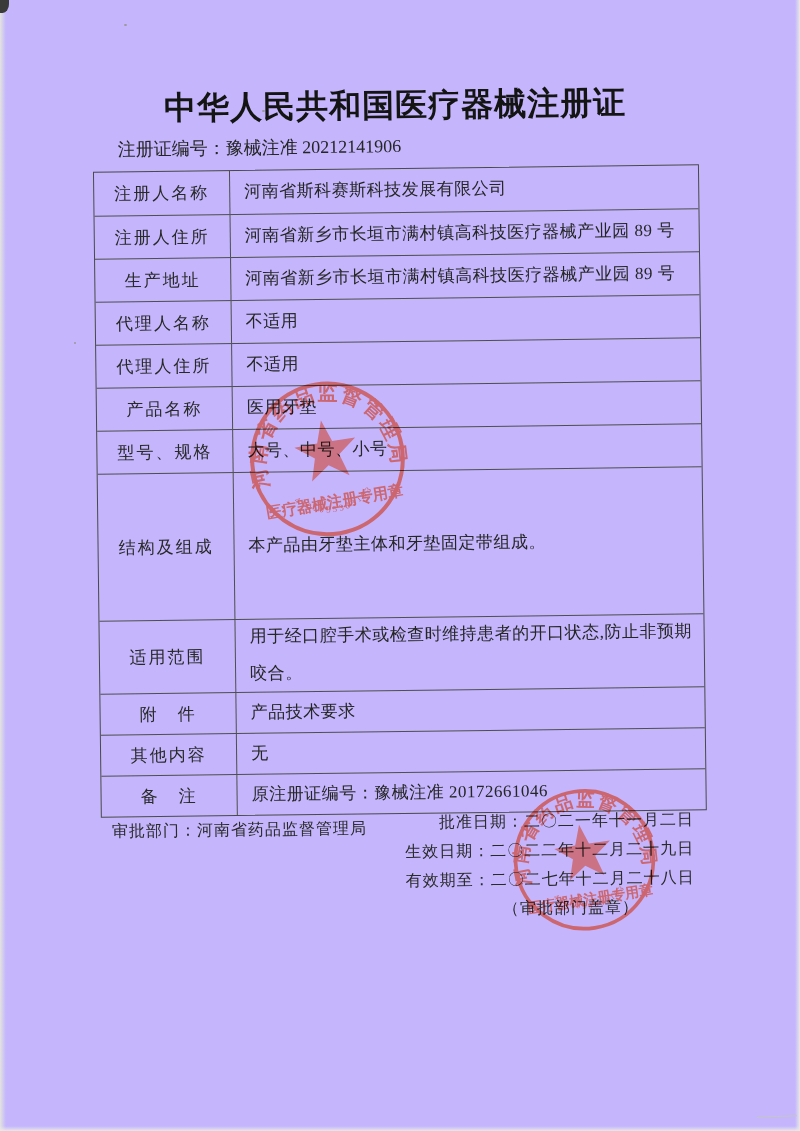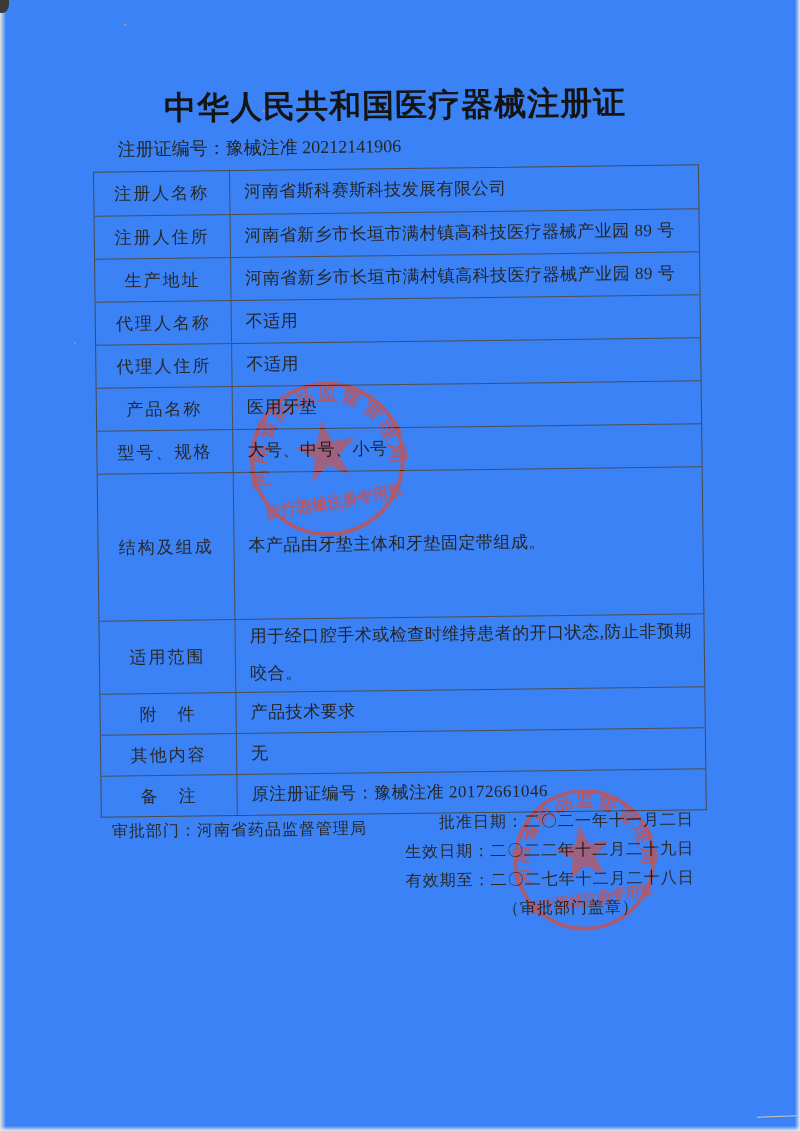--- a/index.html
+++ b/index.html
@@ -3,21 +3,21 @@
 <meta charset="utf-8">
 <style>
   html,body{margin:0;padding:0;}
   body{
     width:800px;height:1131px;position:relative;overflow:hidden;
     background:#f6f6f4;
     font-family:"Liberation Serif","DejaVu Serif",serif;
   }
   .sheet{
     position:absolute;inset:0;
-    background:#3b82f6;
+    background:#c4b5fd;
   }
   
   .edge-left{position:absolute;left:0;top:0;width:6px;height:100%;
     background:linear-gradient(to right,#e3e3e0,rgba(253,253,252,0));}
   .edge-right{position:absolute;right:0;top:0;width:5px;height:100%;
     background:linear-gradient(to left,#e9e9e6,rgba(253,253,252,0));}
   .edge-bottom{position:absolute;left:0;bottom:0;width:100%;height:5px;
     background:linear-gradient(to top,#e9e9e6,rgba(253,253,252,0));}
   .corner-mark{position:absolute;left:0;top:0;width:9px;height:13px;
     background:#3a3a38;border-radius:0 0 70% 0;}

